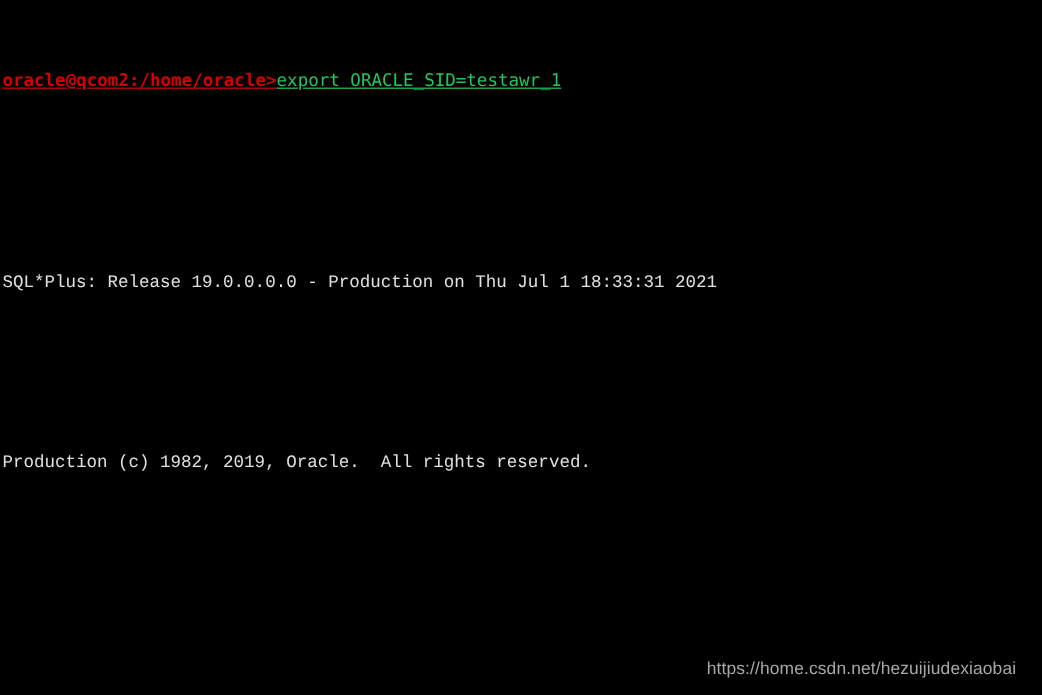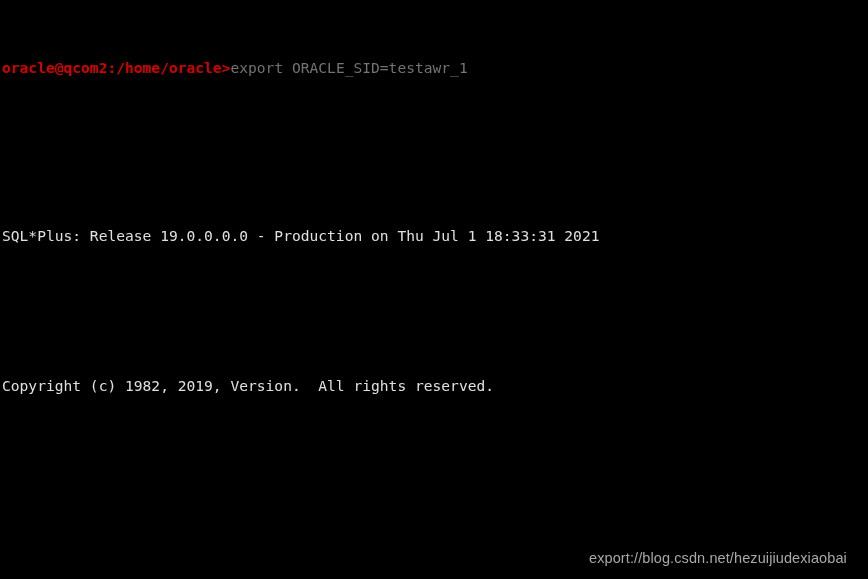--- a/index.html
+++ b/index.html
@@ -44,28 +44,31 @@
   }
 
   .blank {
     height: 18.7px;
     display: block;
   }
 
   .prompt {
     color: #d60000;
     font-weight: bold;
+    text-decoration: underline;
   }
 
   .cmd {
-    color: #737373;
+    color: #22c55e;
+    text-decoration: underline;
   }
 
   .out {
     color: #e0e0e0;
+    font-family: Liberation Mono, monospace;
   }
 
   .watermark {
     position: absolute;
     left: 589px;
     top: 550px;
     font-family: "Liberation Sans", "DejaVu Sans", sans-serif;
     font-size: 14.5px;
     color: #a8a8a8;
     letter-spacing: 0.1px;
@@ -81,21 +84,21 @@
 
     <span class="line"><span class="prompt">oracle@qcom2:/home/oracle&gt;</span><span class="cmd">export ORACLE_SID=testawr_1</span></span>
 
 
     <span class="blank"></span>
 
     <span class="line out">SQL*Plus: Release 19.0.0.0.0 - Production on Thu Jul 1 18:33:31 2021</span>
 
     <span class="blank"></span>
 
-    <span class="line out">Copyright (c) 1982, 2019, Version.  All rights reserved.</span>
+    <span class="line out">Production (c) 1982, 2019, Oracle.  All rights reserved.</span>
 
     <span class="blank"></span>
     
 
     
     
     
 
     
 
@@ -116,15 +119,15 @@
     
     
     
     
     
 
     
 
   </div>
 
-  <div class="watermark">export://blog.csdn.net/hezuijiudexiaobai</div>
+  <div class="watermark">https://home.csdn.net/hezuijiudexiaobai</div>
 
 </div>
 
 </body></html>

